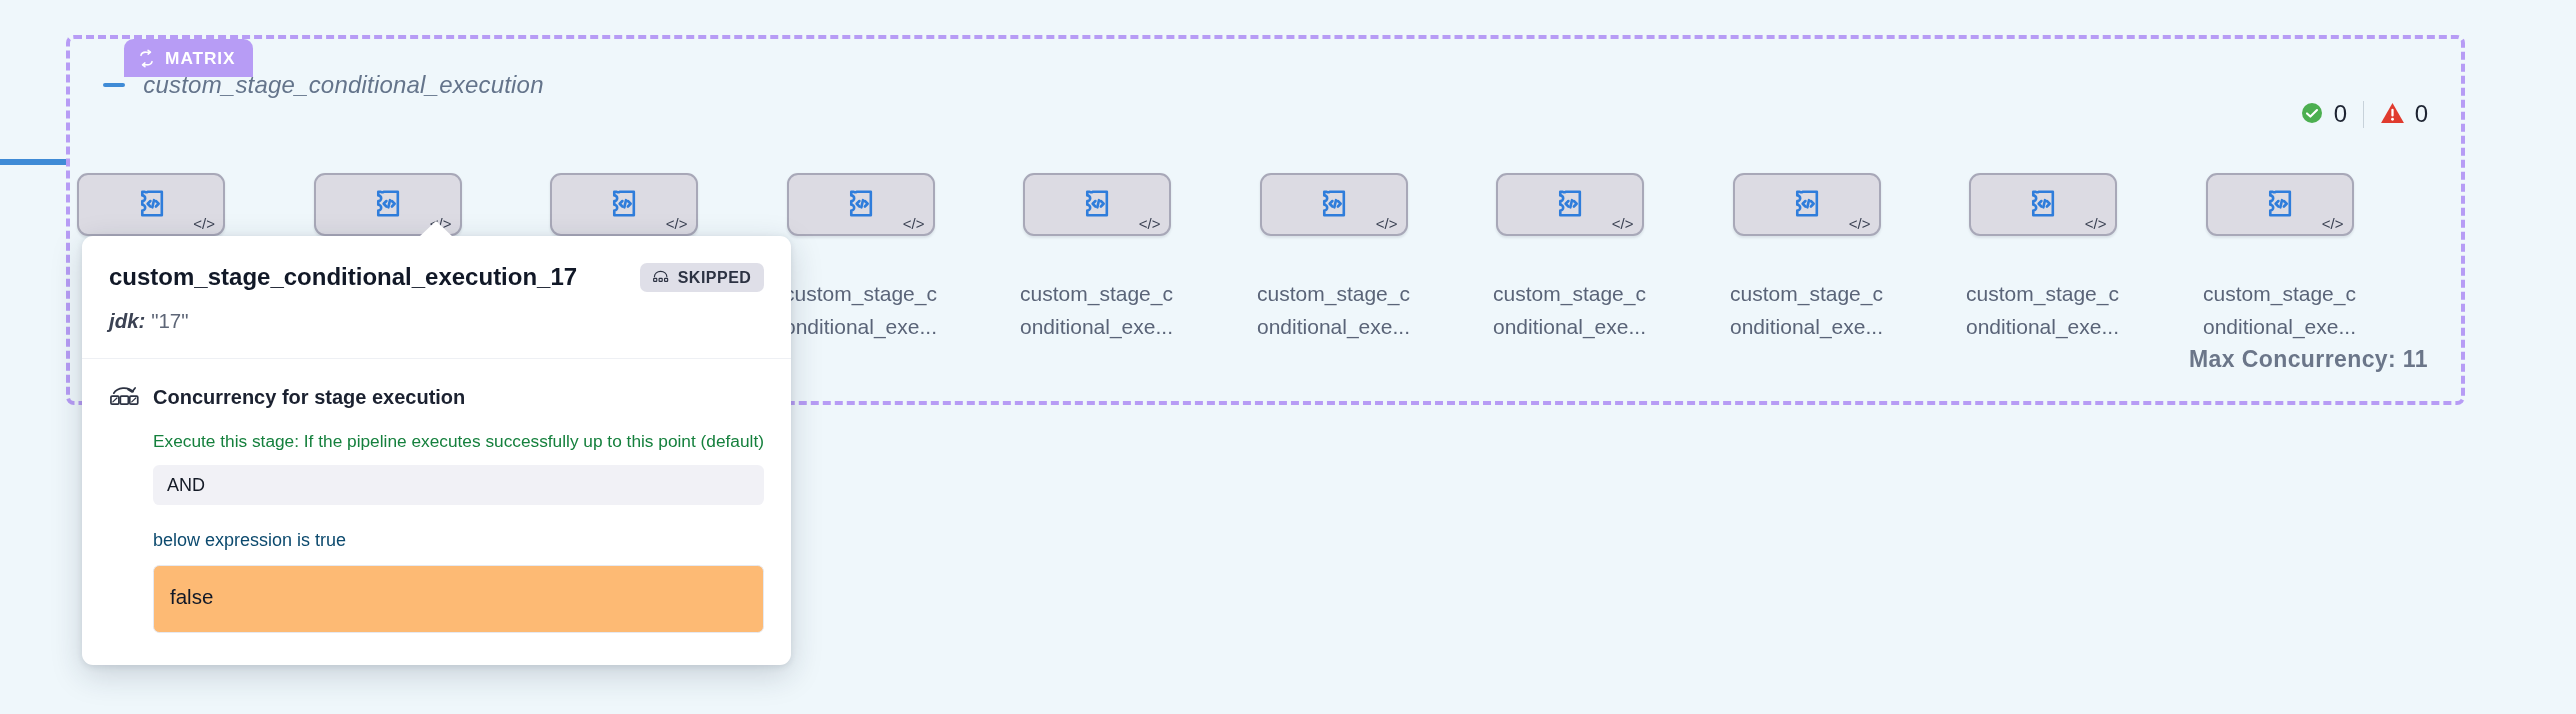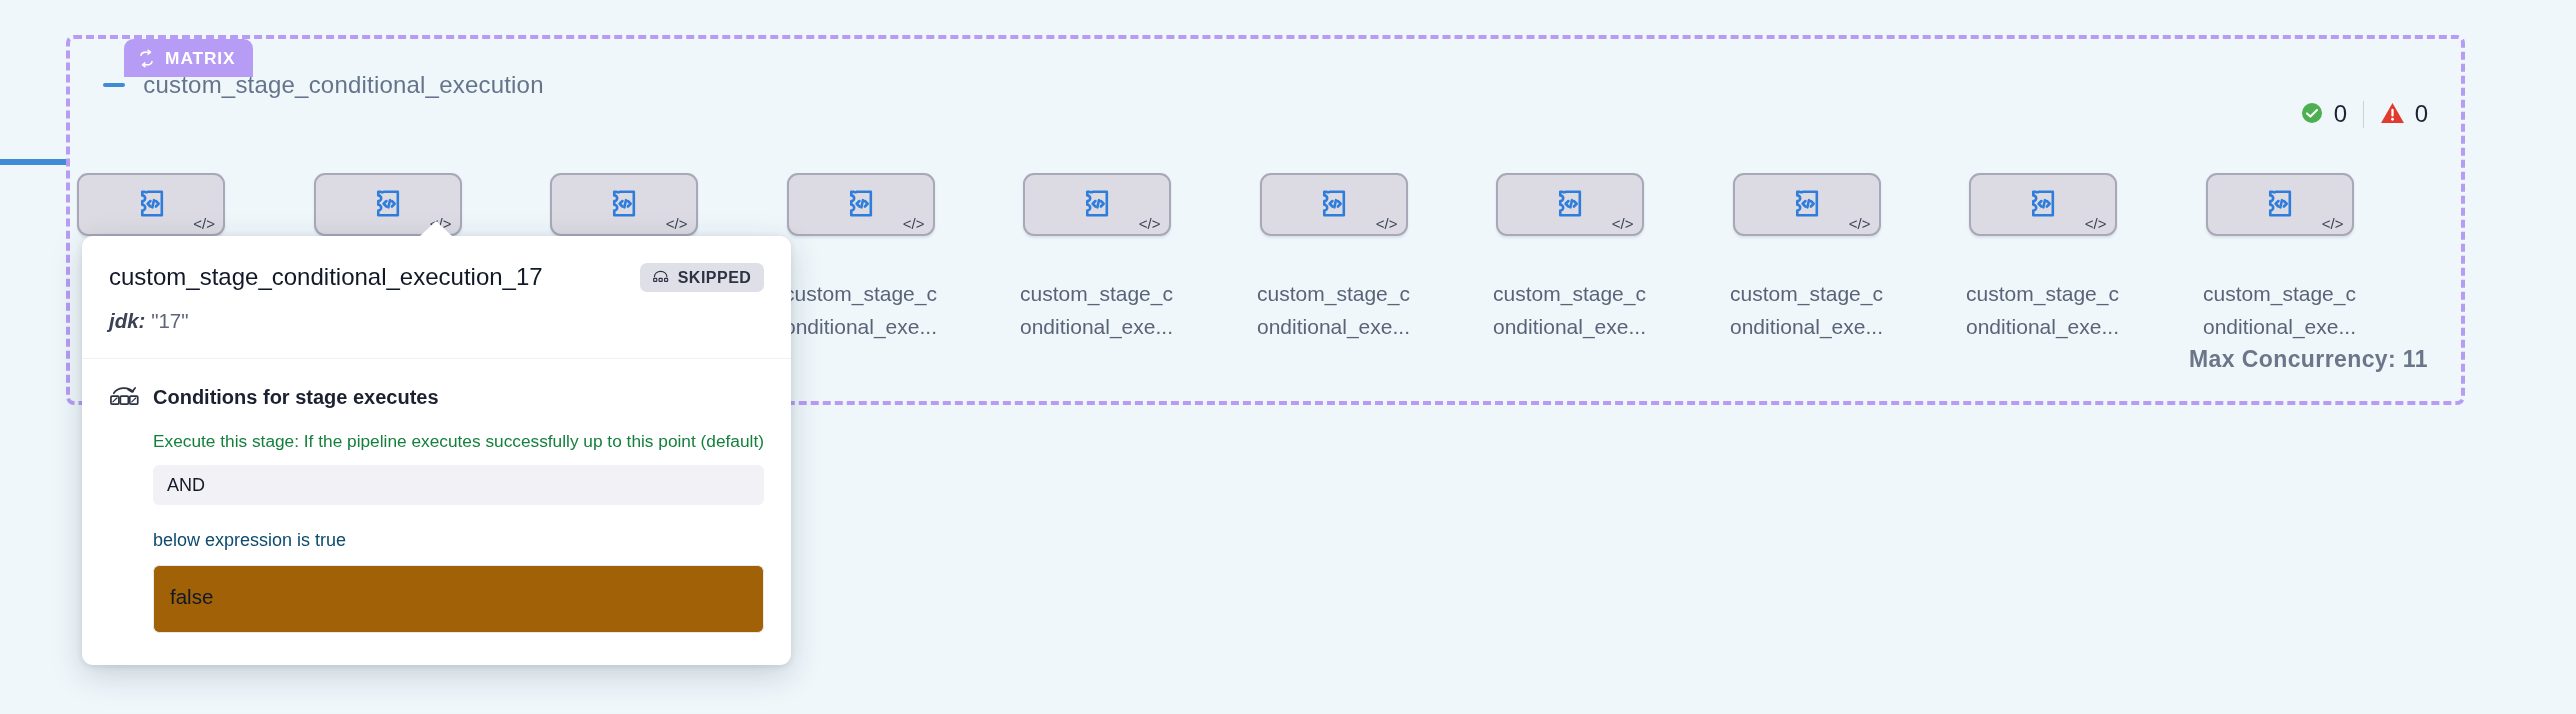--- a/index.html
+++ b/index.html
@@ -38,21 +38,21 @@
 
   
   .group-header {
     position: absolute; left: 32px; top: 32px;
     display: flex; align-items: center; gap: 17.3px;
   }
   .collapse-icon { width: 24px; height: 24px; display:flex; align-items:center; justify-content:center; }
   .collapse-icon i { display:block; width: 22px; height: 4.7px; background:#3f8bd6; border-radius: 2.4px; }
   .group-title {
     font-size: 24px; color: #64748b; font-weight: 400;
-    letter-spacing: 0.2px; white-space: nowrap;
+    letter-spacing: 0.2px; white-space: nowrap; font-style: italic;
   }
 
   
   .status-counters {
     position: absolute; right: 33px; top: 61px;
     display: flex; align-items: center; gap: 11px;
   }
   .sc-item { display: flex; align-items: center; gap: 9.5px; }
   .sc-num { font-size: 24px; color: #1e2432; font-weight: 400; }
   .sc-div { width: 1.6px; height: 27px; background: #c7d2da; margin: 0 4.7px; }
@@ -106,21 +106,21 @@
   }
   .popover-arrow {
     position: absolute; top: -15px; left: 337px;
     width: 0; height: 0;
     border-left: 17.3px solid transparent;
     border-right: 17.3px solid transparent;
     border-bottom: 16px solid #ffffff;
   }
   .pop-head { padding: 27px 27px 25px 27px; border-bottom: 1.6px solid #eef0f4; position: relative; }
   .pop-title-row { display: flex; align-items: flex-start; justify-content: space-between; gap: 16px; }
-  .pop-title { font-size: 24px; font-weight: 400; color: #111827; line-height: 1.2; }
+  .pop-title { font-size: 24px; font-weight: 700; color: #111827; line-height: 1.2; }
   .pop-badge {
     flex: none;
     display: flex; align-items: center; gap: 8px;
     background: #dfdfe8; color: #2c3242;
     border-radius: 7px; padding: 5.5px 12.6px;
     font-size: 16px; font-weight: 700; letter-spacing: 0.5px;
     white-space: nowrap;
   }
   .pop-sub { margin-top: 17.3px; font-size: 20.5px; color: #5e6677; }
   .pop-sub b { color: #3b4253; font-weight: 700; font-style: italic; }
@@ -130,21 +130,21 @@
   .cond-title { font-size: 20px; font-weight: 700; color: #1b2130; }
   .cond-desc { margin: 17.3px 0 0 44px; font-size: 17.3px; color: #15803d; line-height: 1.4; }
   .cond-pill {
     margin: 12.6px 0 0 44px;
     background: #f1f1f6; border-radius: 6.3px;
     padding: 9.5px 14px; font-size: 18px; color: #141a26;
   }
   .cond-note { margin: 25px 0 0 44px; font-size: 18px; color: #0c4a6e; }
   .cond-box {
     margin: 14px 0 0 44px;
-    background: #a16207; border: 1.6px solid #e6e9f0; border-radius: 6.3px;
+    background: #fdba74; border: 1.6px solid #e6e9f0; border-radius: 6.3px;
     padding: 19px 16px; font-size: 20.5px; color: #111827;
     min-height: 68px;
   }
 </style>
 </head>
 <body>
 
 <div id="root">
 
   <div class="in-edge"></div>
@@ -411,21 +411,21 @@
           <svg width="30" height="25" viewBox="0 0 26 22" fill="none" stroke="#2c3242" stroke-width="1.5" stroke-linecap="round" stroke-linejoin="round">
             <path d="M4 9 a10 8 0 0 1 17 -1.4"></path>
             <polyline points="17.4,8.6 21.4,8 21.4,3.6" transform="rotate(38 21 6)"></polyline>
             <rect x="1.5" y="11.5" width="7" height="7" rx="1"></rect>
             <rect x="9.8" y="11.5" width="7" height="7" rx="1"></rect>
             <rect x="18.1" y="11.5" width="7" height="7" rx="1"></rect>
             <path d="M3.2 16.6 L6.8 13.2" stroke-width="1.1"></path>
             <path d="M19.8 16.6 L23.4 13.2" stroke-width="1.1"></path>
           </svg>
         </span>
-        <span class="cond-title">Conditions for stage executes</span>
+        <span class="cond-title">Concurrency for stage execution</span>
       </div>
       <div class="cond-desc">Execute this stage: If the pipeline executes successfully up to this point (default)</div>
       <div class="cond-pill">AND</div>
       <div class="cond-note">below expression is true</div>
       <div class="cond-box">false</div>
     </div>
   </div>
 
 </div>
 

